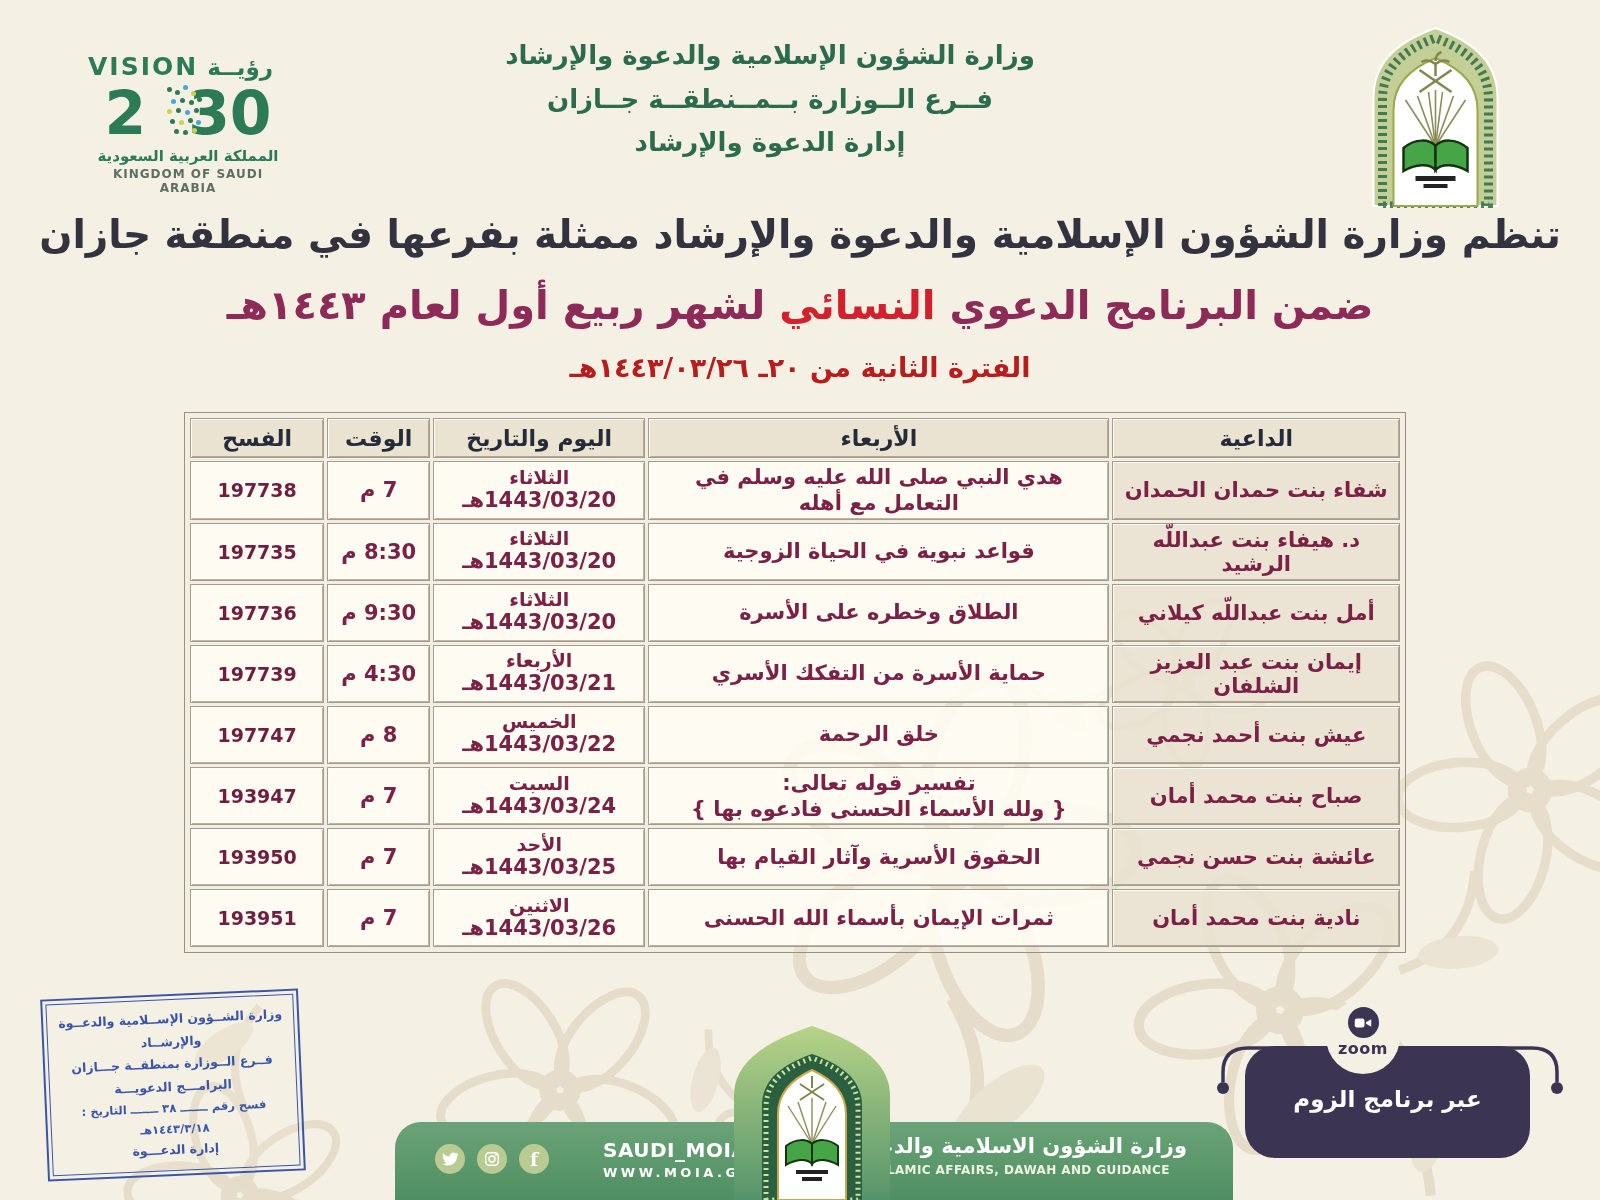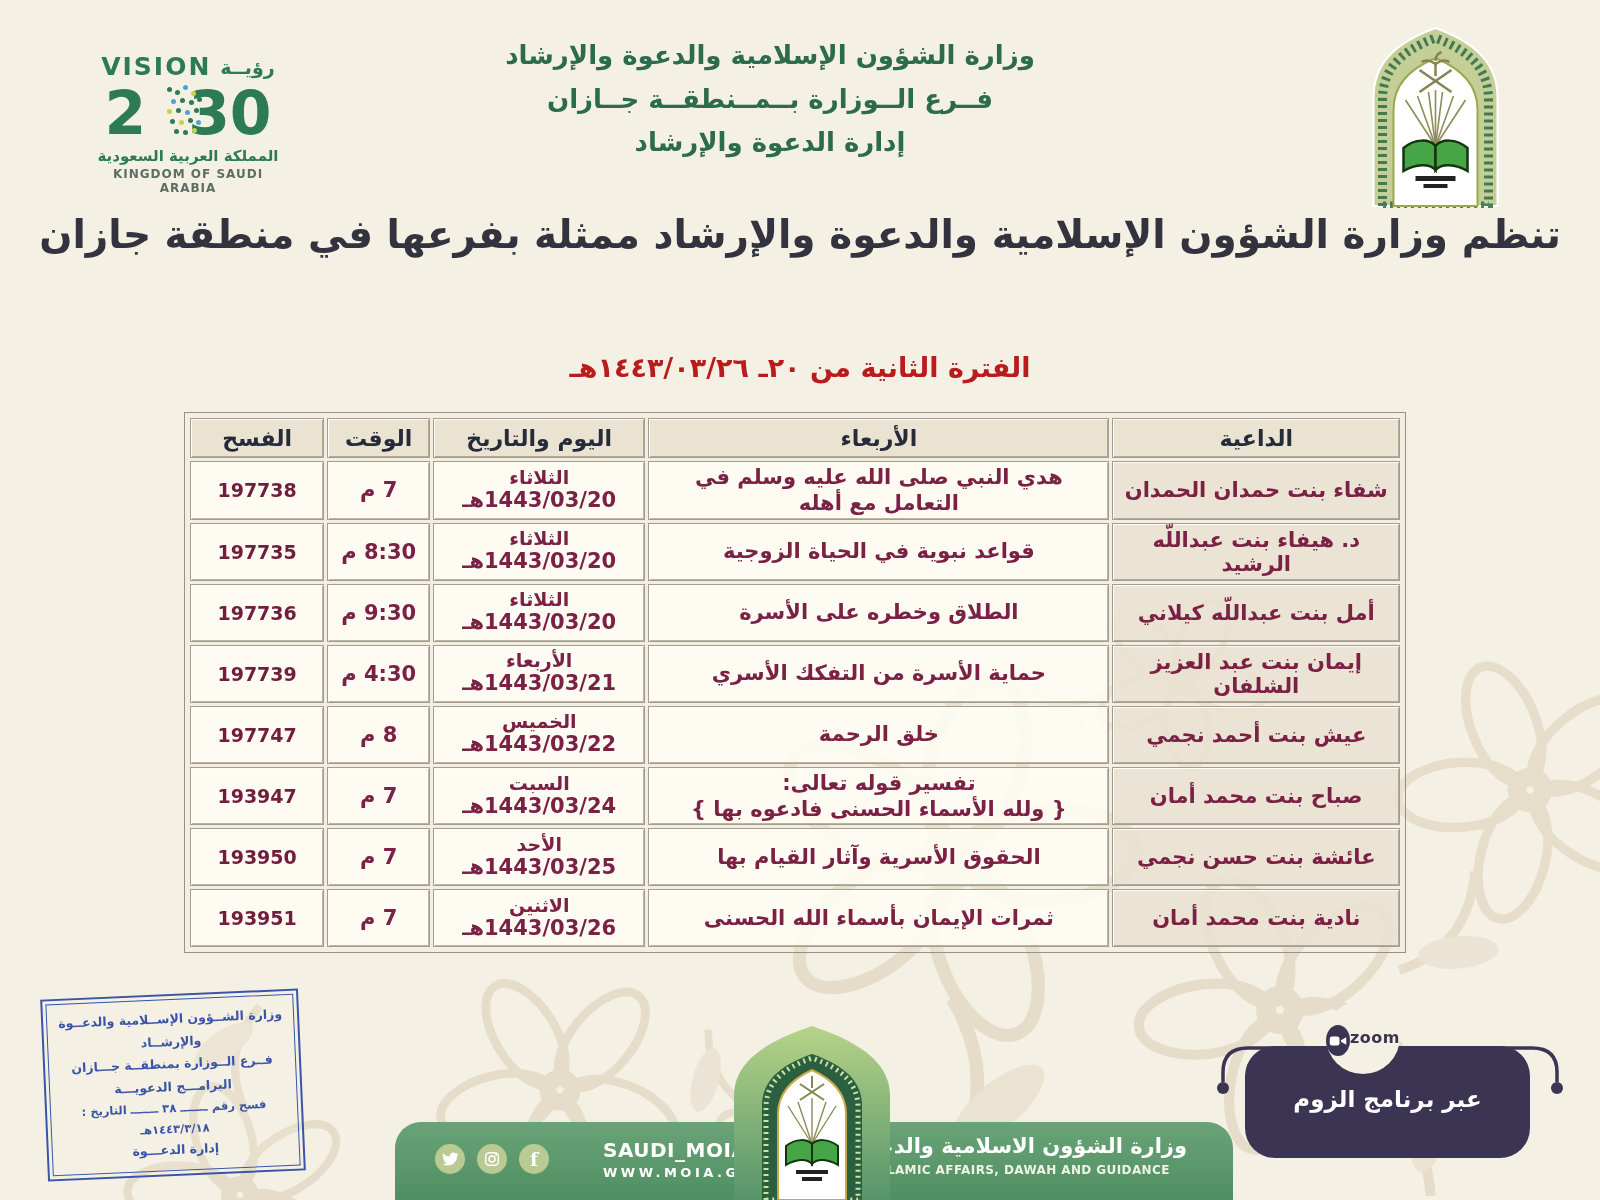--- a/index.html
+++ b/index.html
@@ -2,23 +2,23 @@
 <html lang="ar"><head>
 <meta charset="utf-8">
 <style>
   html,body{margin:0;padding:0;background:#e9e4d8;}
   *{box-sizing:border-box;font-family:"DejaVu Sans",sans-serif;}
   .canvas{position:relative;width:1600px;height:1200px;background:#f5f0e4;overflow:hidden;}
   .watermark{position:absolute;left:0;top:0;pointer-events:none;}
 
   
   .vision{position:absolute;left:88px;top:52px;width:200px;text-align:center;color:#2c7a56;}
-  .vision-row1{display:flex;justify-content:center;align-items:center;gap:9px;font-weight:700;}
+  .vision-row1{display:flex;justify-content:flex-start;align-items:center;gap:9px;font-weight:700;}
   .vision-en{font-size:25px;letter-spacing:2px;}
-  .vision-ar{font-size:19px;}
+  .vision-ar{font-size:23px;}
   .vision-num{display:flex;justify-content:center;align-items:center;font-size:60px;font-weight:800;line-height:1;margin-top:2px;}
   .v-dots{position:relative;width:40px;height:52px;margin:0 1px;}
   .v-dots i{position:absolute;width:5px;height:5px;border-radius:50%;background:#2c7a56;
     box-shadow:8px 3px 0 #2c7a56,16px -2px 0 #49a7d6,24px 4px 0 #c9d34a,4px 12px 0 #49a7d6,
     13px 11px 0 #2c7a56,22px 13px 0 #2c7a56,30px 10px 0 #2c7a56,0 22px 0 #c9d34a,9px 21px 0 #2c7a56,
     18px 23px 0 #49a7d6,27px 21px 0 #2c7a56,3px 32px 0 #2c7a56,12px 33px 0 #c9d34a,21px 31px 0 #2c7a56,
     29px 33px 0 #49a7d6,7px 42px 0 #2c7a56,16px 43px 0 #2c7a56,25px 41px 0 #c9d34a;}
   .vision-country-ar{font-size:15px;font-weight:700;margin-top:4px;}
   .vision-country-en{font-size:12px;font-weight:700;color:#5d6e62;letter-spacing:1px;margin-top:2px;}
 
@@ -54,21 +54,21 @@
   .stamp-inner div{font-size:12.5px;font-weight:700;line-height:1.8;}
   .stamp-inner .small{font-size:11.5px;}
 
   
   .badge-lines{position:absolute;left:1190px;top:1008px;}
   .zoom-badge{position:absolute;left:1245px;top:1046px;width:285px;height:112px;background:#3b3453;border-radius:30px;
     color:#fff;text-align:center;padding-top:28px;}
   .zoom-badge .l1{font-size:24px;font-weight:700;}
   .zoom-badge .l2{font-size:23px;font-weight:800;margin-top:12px;}
   .zoom-notch{position:absolute;left:1326px;top:1000px;width:74px;height:74px;border-radius:50%;background:#f5f0e4;
-    display:flex;flex-direction:row;align-items:center;}
+    display:flex;flex-direction:column;align-items:center;}
   .zoom-cam{width:31px;height:31px;border-radius:50%;background:#3b3453;margin-top:7px;display:flex;align-items:center;justify-content:center;}
   .zoom-word{font-size:16px;font-weight:800;color:#3b3453;letter-spacing:.5px;margin-top:1px;}
 
   
   .band{position:absolute;left:395px;top:1122px;width:838px;height:78px;border-radius:26px 26px 0 0;
     background:linear-gradient(180deg,#6aa377,#4f8f63);}
   .band-left{position:absolute;left:40px;top:16px;display:flex;align-items:center;gap:12px;direction:ltr;}
   .soc{width:30px;height:30px;border-radius:50%;background:#b9cb92;display:flex;align-items:center;justify-content:center;color:#fff;}
   .soc svg{display:block;}
   .soc .fb{font-size:19px;font-weight:800;color:#fff;font-family:"DejaVu Serif",serif;}
@@ -160,20 +160,21 @@
         <path d="M80,128 L98,78"></path>
         <path d="M80,128 L110,82"></path>
     </g>
     <path d="M48,130 C60,120 74,121 80,128 L80,152 C74,145 60,146 48,153 Z" fill="#46a546" stroke="#14340f" stroke-width="2.5"></path>
     <path d="M112,130 C100,120 86,121 80,128 L80,152 C86,145 100,146 112,153 Z" fill="#46a546" stroke="#14340f" stroke-width="2.5"></path>
     <rect x="60" y="158" width="40" height="5" fill="#222"></rect>
     <rect x="68" y="166" width="24" height="4" fill="#222"></rect>
   </svg>
 
   <div class="title1" dir="rtl">تنظم وزارة الشؤون الإسلامية والدعوة والإرشاد ممثلة بفرعها في منطقة جازان</div>
+  <div class="title2" dir="rtl"><span>ضمن البرنامج الدعوي </span><span class="hl">النسائي</span><span> لشهر ربيع أول لعام ١٤٤٣هـ</span></div>
   <div class="title3" dir="rtl">الفترة الثانية من  ٢٠ـ ١٤٤٣/٠٣/٢٦هـ</div>
 
   <div class="table-wrap">
     <table class="schedule" dir="rtl">
       <colgroup>
         <col style="width:24%">
           <col style="width:38.5%">
           <col style="width:17.7%">
           <col style="width:8.6%">
           <col style="width:11.2%">

